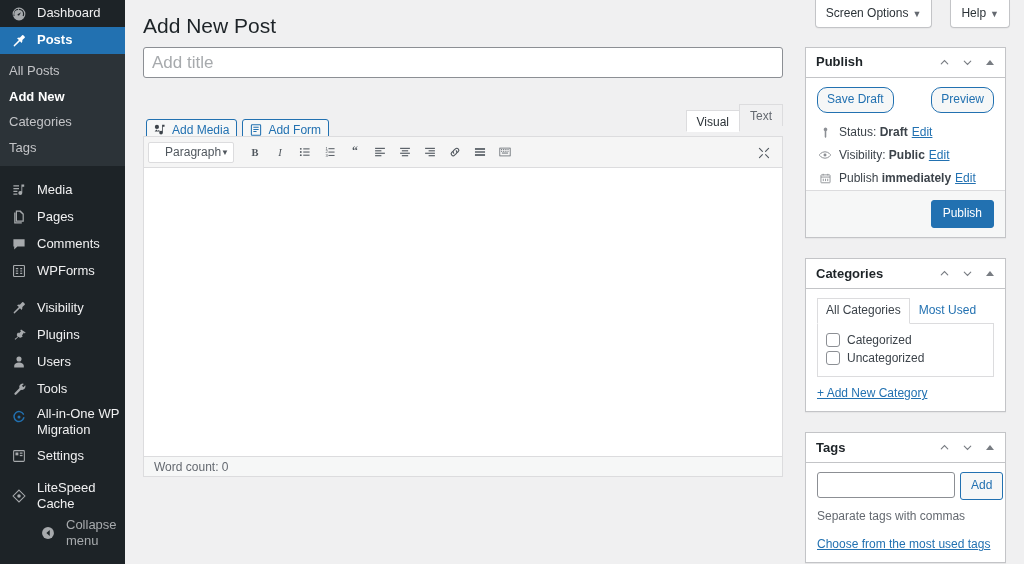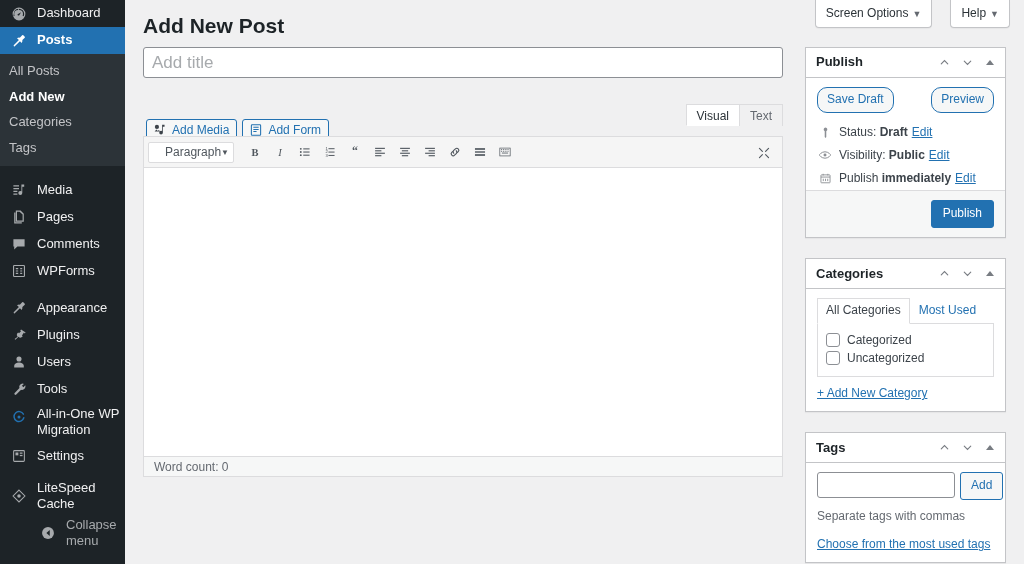--- a/index.html
+++ b/index.html
@@ -96,21 +96,21 @@
     color: #2c3338;
     cursor: pointer;
     box-shadow: 0 1px 1px rgba(0,0,0,.04);
     line-height: 1.4;
   }
   .screen-meta-toggle .caret { font-size: 9px; margin-left: 4px; color: #646970; }
 
   h1#page-title {
     margin: 0;
     position: absolute; left: 18px; top: 12px;
-    font-size: 21px; font-weight: 700;
+    font-size: 21px; font-weight: 400;
     color: #1d2327;
     line-height: 1.3;
   }
 
   
   #post-body { position: absolute; left: 18px; top: 47px; width: 863px; }
   #post-body-content {
     position: absolute; left: 0; top: 0; width: 640px;
   }
   #postbox-container {
@@ -175,20 +175,21 @@
     border-bottom: none;
     cursor: pointer;
     margin-left: -1px;
     line-height: 1.4;
   }
   .editor-tab.active {
     background: #fff;
     color: #2c3338;
     border-color: #dcdcde;
     border-bottom: 1px solid #fff;
+    margin-top: 6px;
   }
 
   #wp-content-wrap {
     position: relative;
     border: 1px solid #dcdcde;
     background: #fff;
   }
   #mce-toolbar {
     position: relative;
     display: flex; align-items: center;
@@ -484,21 +485,21 @@
     </div>
 
     <div class="menu-sep"></div>
 
     <div class="menu-item">
       <span class="mi-ico">
         <svg width="16" height="16" viewBox="0 0 20 20" fill="currentColor">
             <path d="M16.3 3.7l-.9-.9a1 1 0 00-1.4 0l-3 3a4.4 4.4 0 00-3.5.9L9.9 8.9 3.4 15.4a1 1 0 001.3 1.3l6.5-6.5 2.1 2.2a4.4 4.4 0 00.9-3.5l3-3a1 1 0 000-1.2z"></path>
           </svg>
       </span>
-      <span>Appearance</span>
+      <span>Visibility</span>
     </div>
 
     <div class="menu-item">
       <span class="mi-ico">
         <svg width="16" height="16" viewBox="0 0 20 20" fill="currentColor">
             <path d="M12.6 3.2l-1.1 1.1 1 1-2.5 2.5-1-1-1.1 1.1a3.2 3.2 0 00.4 4.2L4.5 15l1 1 3.9-3.8a3.2 3.2 0 004.2.4l1.1-1.1-1-1L16.2 7l1 1 1.1-1.1z"></path>
           </svg>
       </span>
       <span>Plugins</span>
     </div>

